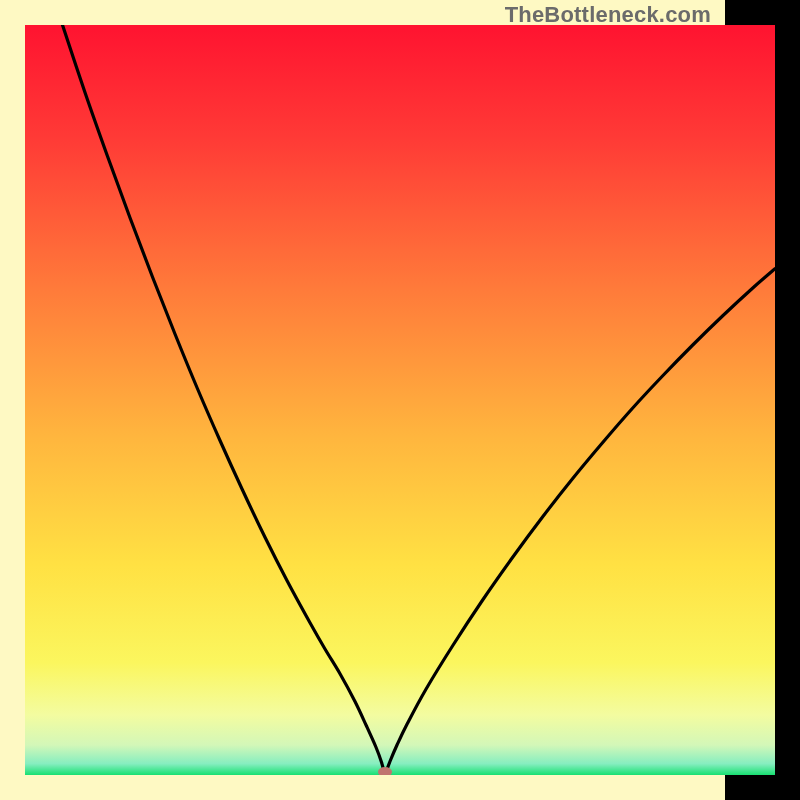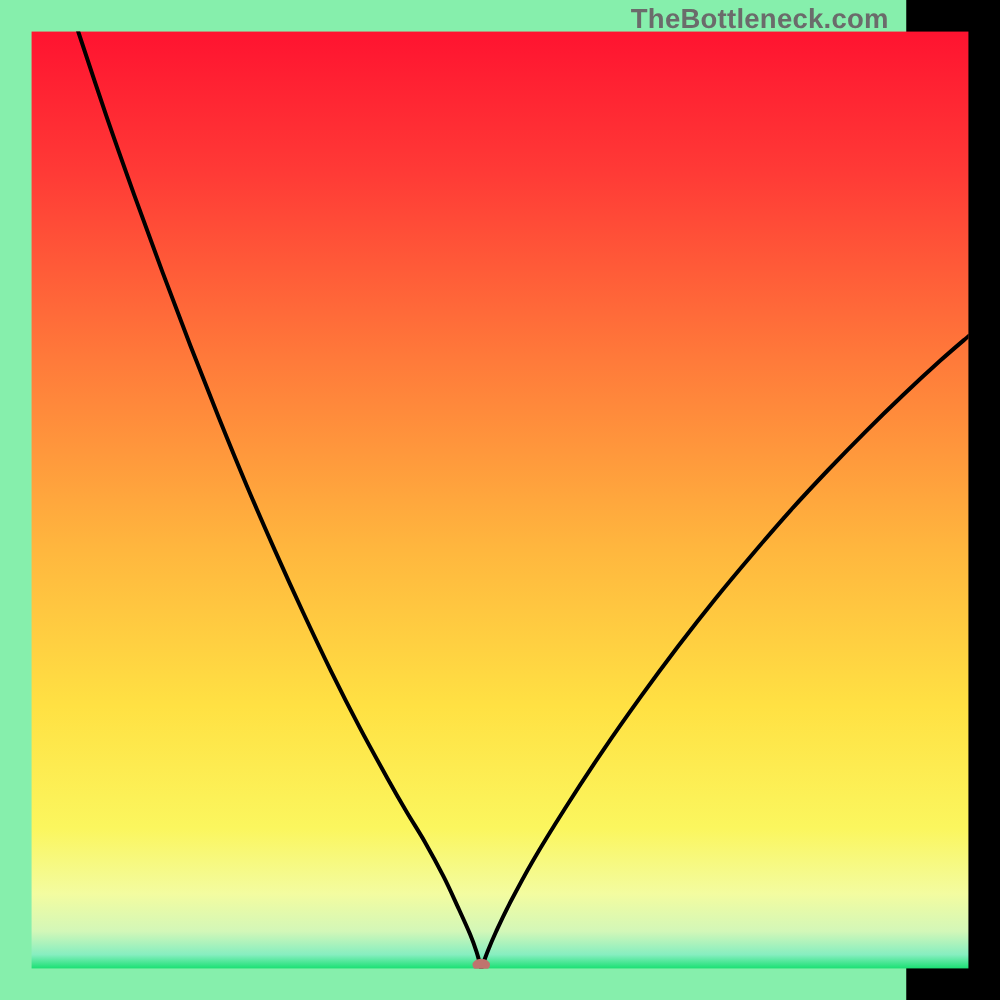--- a/index.html
+++ b/index.html
@@ -7,21 +7,21 @@
     padding: 0;
     width: 800px;
     height: 800px;
     background: #000;
     overflow: hidden;
   }
   .frame {
     position: relative;
     width: 725px;
     height: 800px;
-    background: #86efac;
+    background: #fef9c3;
   }
   .watermark {
     position: absolute;
     top: 2px;
     right: 14px;
     font-family: Arial, Helvetica, sans-serif;
     font-size: 22px;
     font-weight: 600;
     color: #6b6b6b;
     letter-spacing: 0.2px;

